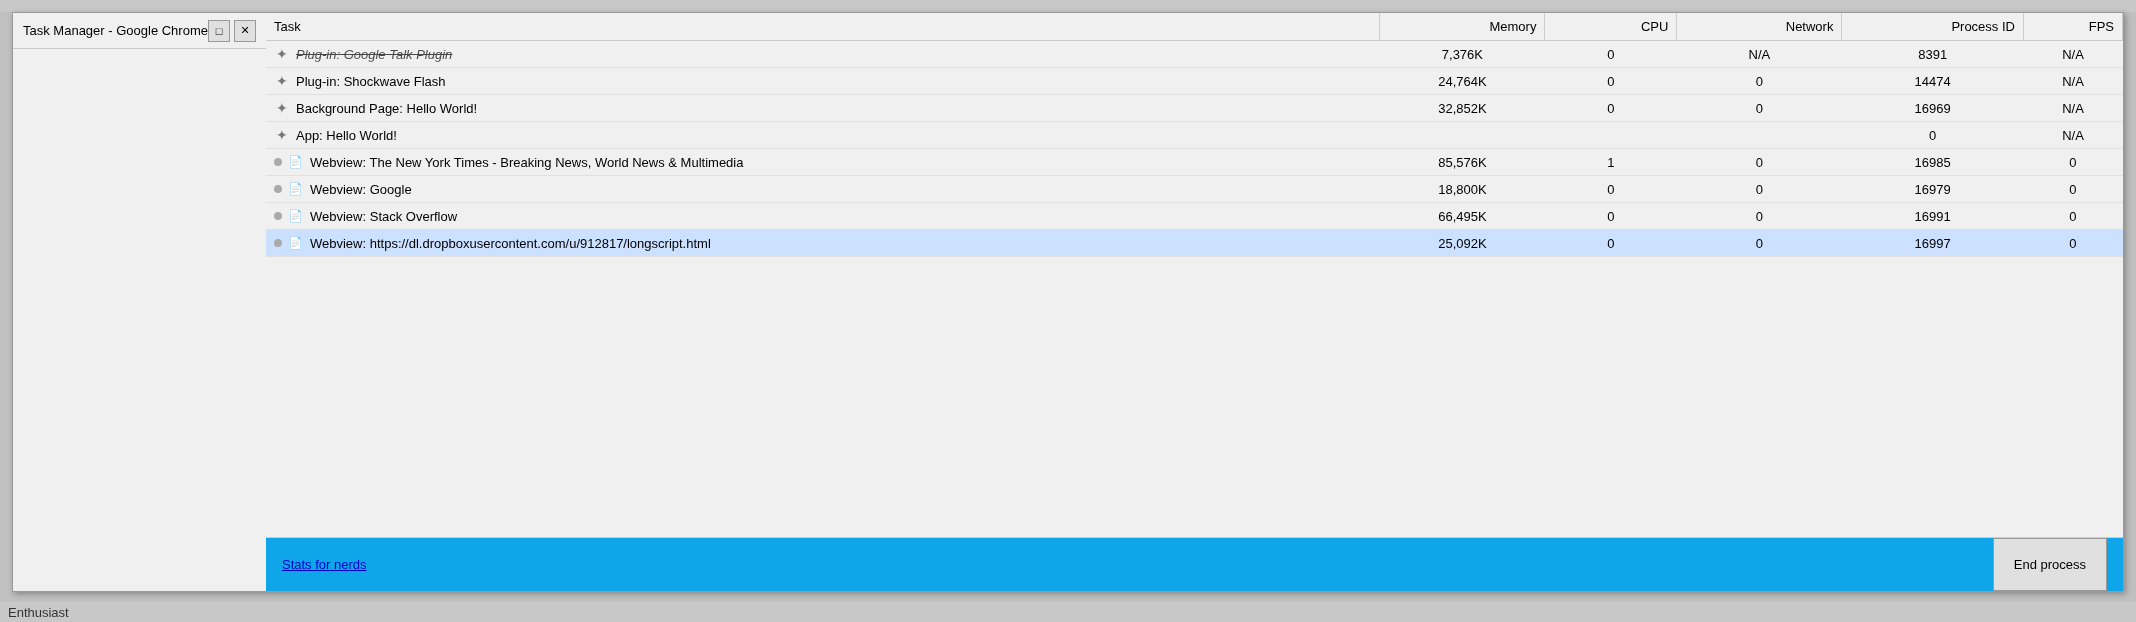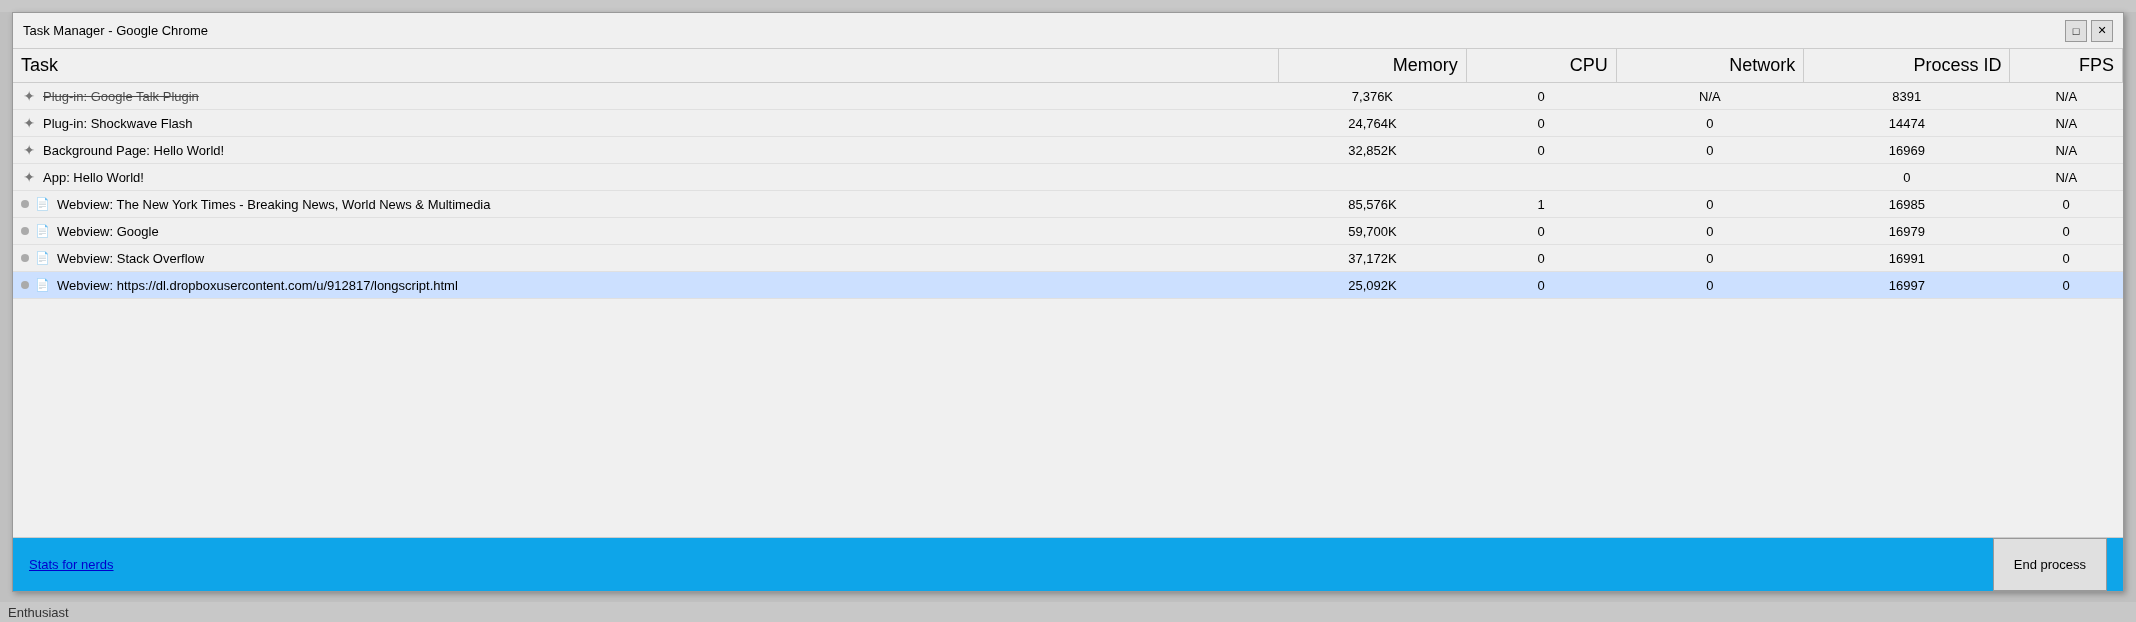--- a/index.html
+++ b/index.html
@@ -16,21 +16,21 @@
     .window {
       position: absolute;
       top: 12px;
       left: 12px;
       right: 12px;
       bottom: 30px;
       background: #f0f0f0;
       border: 1px solid #999;
       box-shadow: 2px 2px 6px rgba(0,0,0,0.3);
       display: flex;
-      flex-direction: column;
+      flex-direction: row;
     }
 
     .title-bar {
       display: flex;
       align-items: center;
       justify-content: space-between;
       background: #f0f0f0;
       border-bottom: 1px solid #ccc;
       padding: 6px 10px;
       height: 36px;
@@ -76,21 +76,21 @@
       border-collapse: collapse;
     }
 
     thead th {
       background: #f0f0f0;
       border-bottom: 1px solid #ccc;
       border-right: 1px solid #ccc;
       padding: 6px 8px;
       text-align: right;
       font-weight: normal;
-      font-size: 18px;
+      font-size: 13px;
       position: sticky;
       top: 0;
       z-index: 10;
       white-space: nowrap;
     }
 
     thead th:first-child {
       text-align: left;
       width: 60%;
     }
@@ -191,20 +191,21 @@
 
     .task-cell-inner {
       display: flex;
       align-items: center;
       gap: 6px;
     }
 
     .truncated {
       text-decoration: line-through;
       opacity: 0.7;
+      font-style: italic;
     }
 
     .top-bar-hint {
       position: absolute;
       top: 0;
       left: 0;
       right: 0;
       height: 12px;
       background: #c8c8c8;
       display: flex;
@@ -322,35 +323,35 @@
               <td>0</td>
             </tr>
             <tr>
               <td>
                 <div class="task-cell-inner">
                   <span class="icon-circle"></span>
                   <span class="task-icon icon-doc">📄</span>
                   <span>Webview: Google</span>
                 </div>
               </td>
-              <td>59,700K</td>
+              <td>18,800K</td>
               <td>0</td>
               <td>0</td>
               <td>16979</td>
               <td>0</td>
             </tr>
             <tr>
               <td>
                 <div class="task-cell-inner">
                   <span class="icon-circle"></span>
                   <span class="task-icon icon-doc">📄</span>
                   <span>Webview: Stack Overflow</span>
                 </div>
               </td>
-              <td>37,172K</td>
+              <td>66,495K</td>
               <td>0</td>
               <td>0</td>
               <td>16991</td>
               <td>0</td>
             </tr>
             <tr class="selected">
               <td>
                 <div class="task-cell-inner">
                   <span class="icon-circle"></span>
                   <span class="task-icon icon-doc">📄</span>

